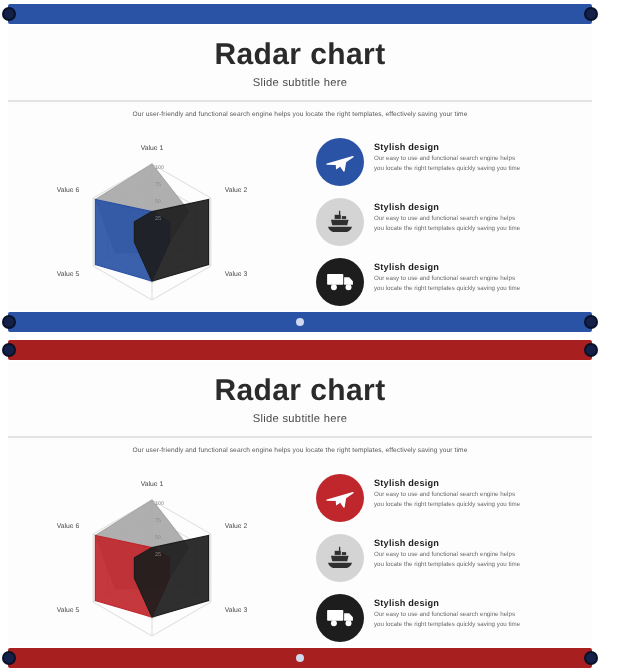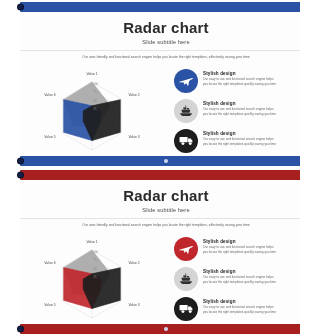--- a/index.html
+++ b/index.html
@@ -4,21 +4,21 @@
 <style>
   * { box-sizing: border-box; margin: 0; padding: 0; }
   html, body {
     width: 300px; height: 336px;
     background: #ffffff;
     font-family: "Liberation Sans", sans-serif;
     overflow: hidden;
   }
   .deck { width: 300px; height: 336px; display: flex; flex-direction: column; }
 
-  .slide-wrap { position: relative; width: 300px; height: 168px; background:#fff;margin-left:16px; }
+  .slide-wrap { position: relative; width: 300px; height: 168px; background:#fff; }
 
   
   .bar {
     position: absolute; left: 4px; right: 4px; height: 10px;
     border-radius: 1px;
   }
   .bar.top { top: 2px; }
   .bar.bottom { bottom: 2px; }
   .bar .knob {
     position: absolute; top: 50%; width: 7px; height: 7px;

